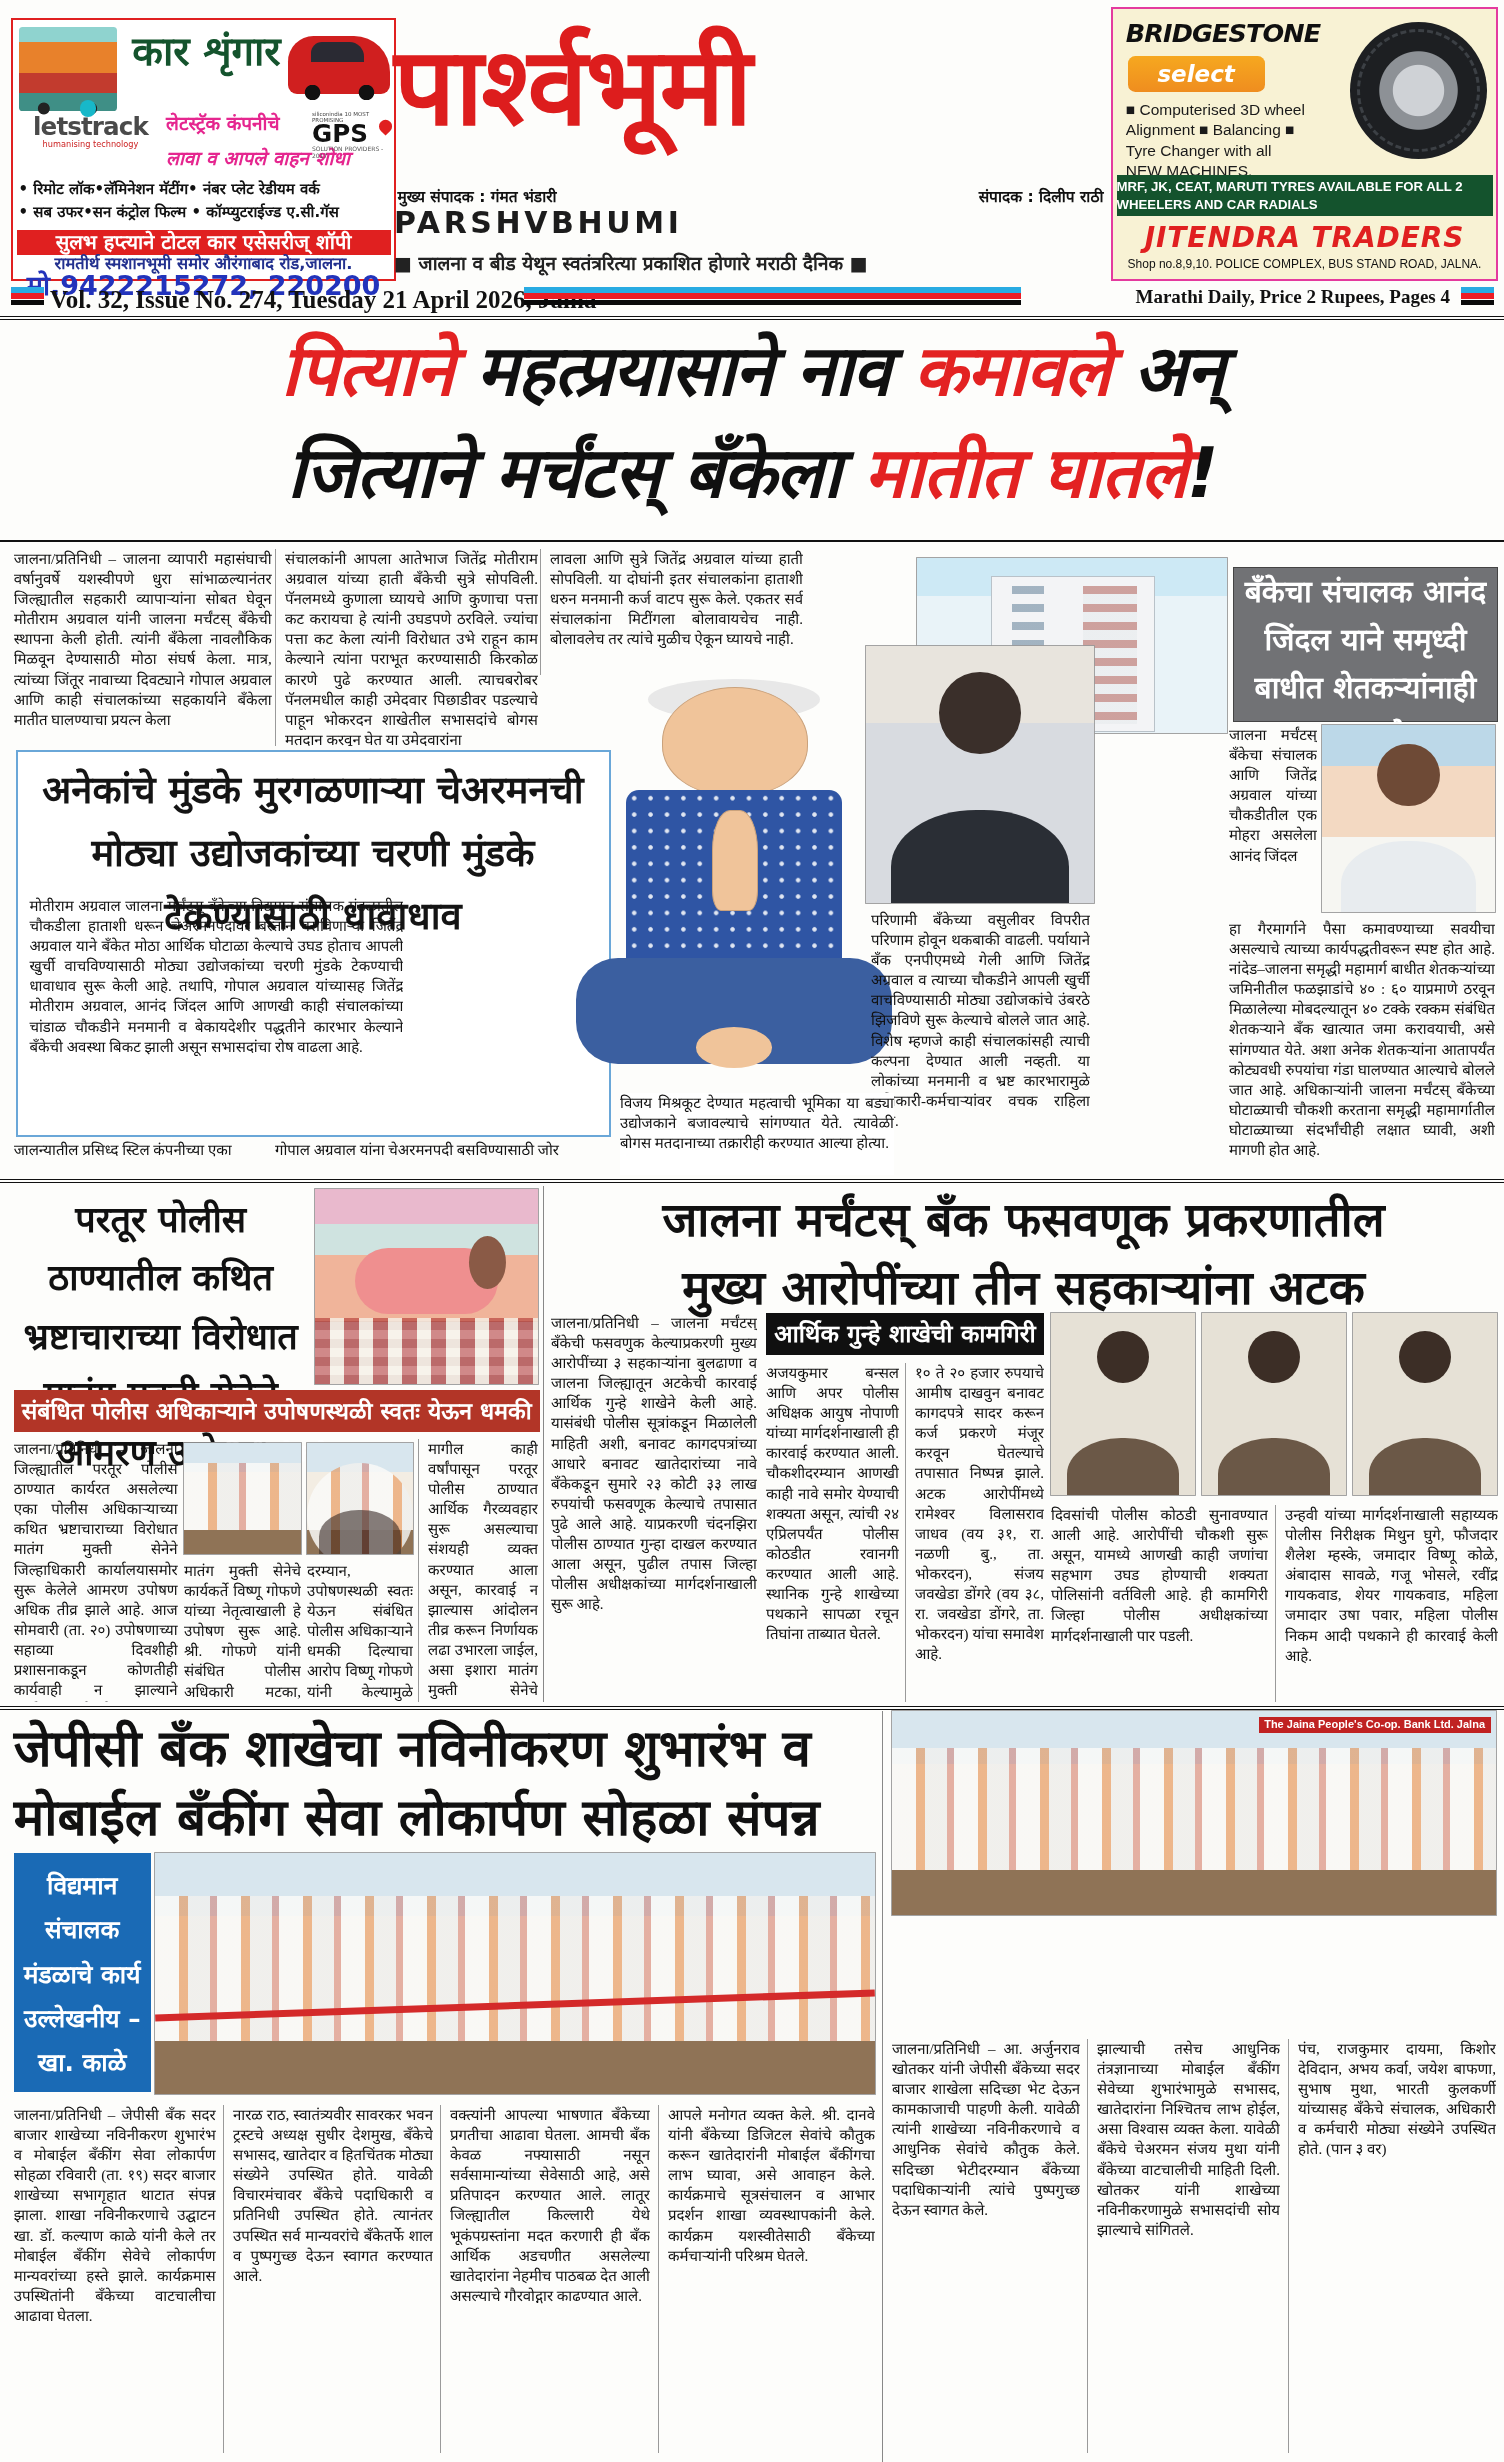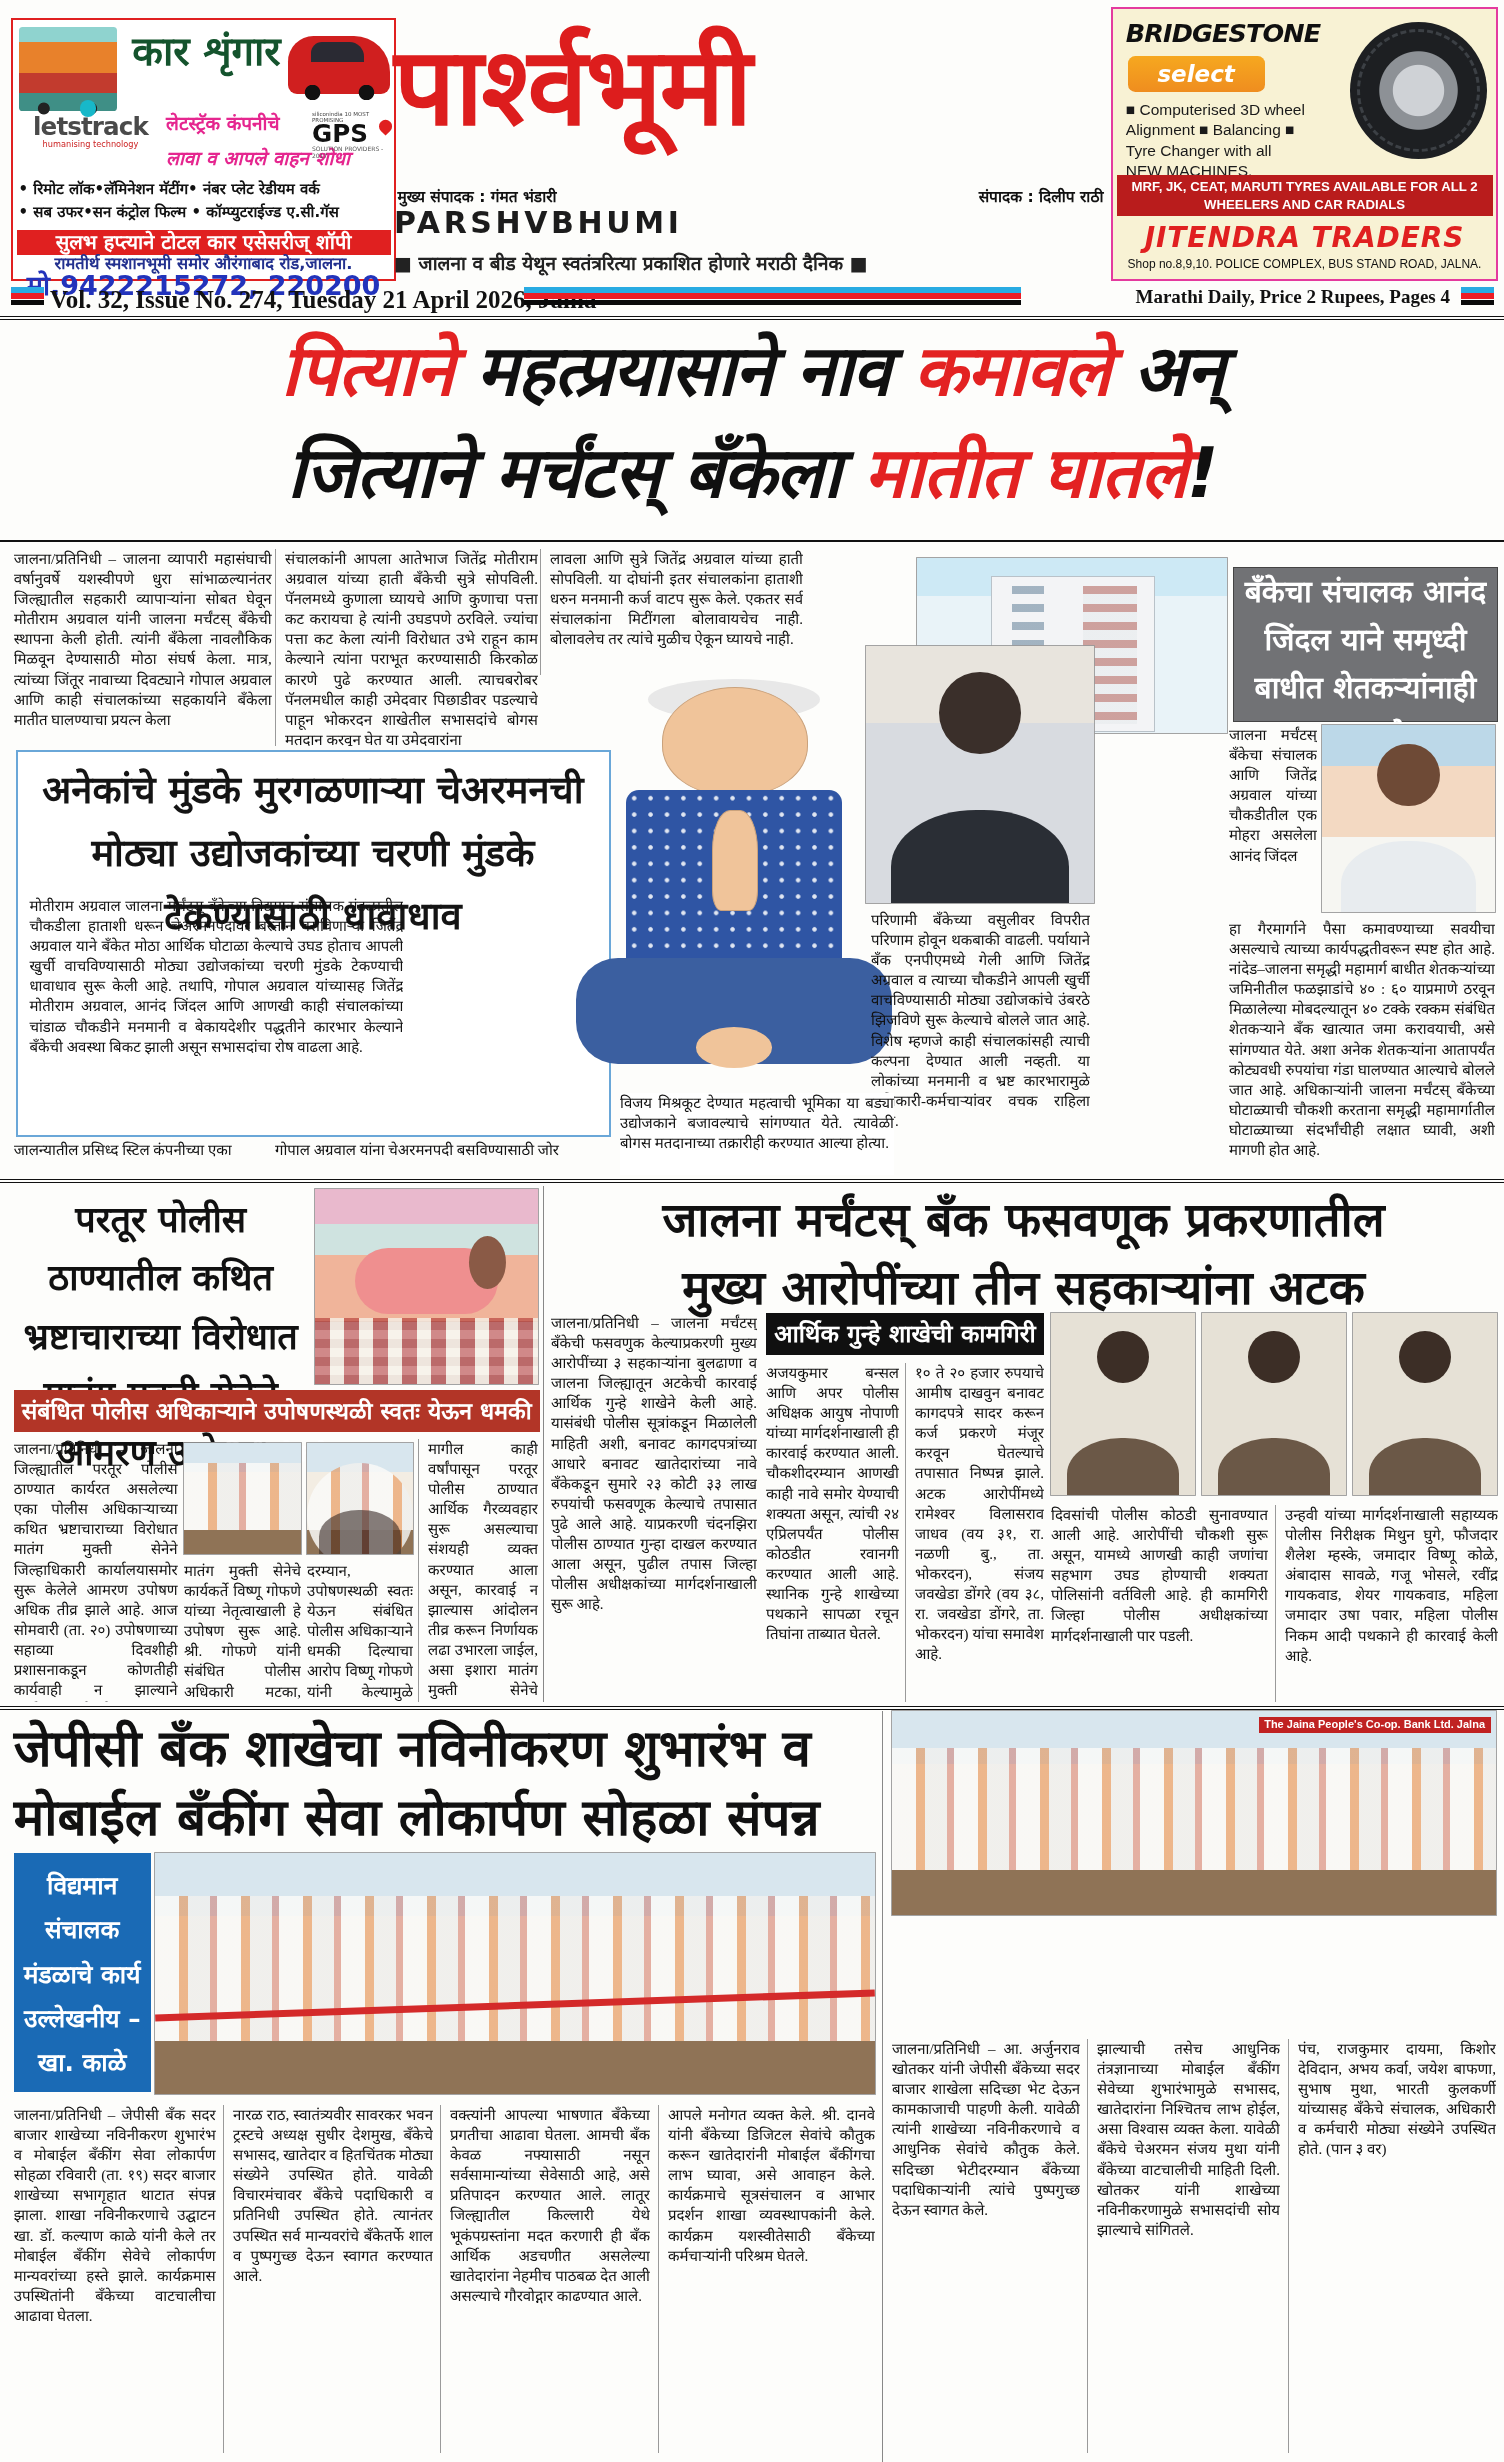--- a/index.html
+++ b/index.html
@@ -46,21 +46,21 @@
   .mast .tag{position:absolute;top:244px;left:0;width:100%;font-weight:bold;font-size:19px;color:#222;}
 
   .adR{left:1111px;top:7.3px;width:383px;height:270px;border:2.7px solid #e43a9e;background:#f8f2d4;}
   .bstone{position:absolute;left:12.8px;top:9px;font-family:"DejaVu Sans",sans-serif;font-weight:bold;font-style:italic;font-size:25.5px;color:#101010;letter-spacing:-0.9px;}
   .select{position:absolute;left:14.6px;top:47px;width:137px;height:36px;background:linear-gradient(180deg,#f6a81f,#ef8d1f);border-radius:7.3px;
           color:#fff;font-family:"DejaVu Sans",sans-serif;font-weight:bold;font-style:italic;font-size:23px;text-align:center;line-height:36px;}
   .feat{position:absolute;left:12.8px;top:91px;width:182px;font-family:"Liberation Sans",sans-serif;font-size:15.5px;line-height:1.3;color:#1a1a1a;}
   .tire{position:absolute;right:9px;top:12.8px;width:137px;height:137px;border-radius:50%;
         background:radial-gradient(circle,#cfd2d6 0 26%,#8d9196 27% 40%,#1d1f22 41% 100%);}
   .tire::after{content:"";position:absolute;inset:7.3px;border-radius:50%;border:3.6px dashed #3c4045;}
-  .adR .pband{position:absolute;left:3.6px;top:166px;width:376px;background:#b91c1c;color:#fff;text-align:center;
+  .adR .pband{position:absolute;left:3.6px;top:166px;width:376px;background:#14532d;color:#fff;
         font-family:"Liberation Sans",sans-serif;font-weight:bold;font-size:13.2px;line-height:1.35;padding:2.7px 0;}
   .adR .shop{position:absolute;left:0;top:212px;width:100%;text-align:center;color:#e02020;
         font-family:"DejaVu Sans",sans-serif;font-weight:bold;font-size:28px;letter-spacing:0.9px;font-style:italic;}
   .adR .saddr{position:absolute;left:0;top:248px;width:100%;text-align:center;font-family:"Liberation Sans",sans-serif;font-size:12px;color:#111;}
 
   
   .dl-l{left:50px;top:286px;font-size:25px;font-weight:600;}
   .dl-r{right:55px;top:286px;font-size:19px;font-weight:600;}
   .bars{position:absolute;height:20px;top:287px;}
   .bars i{display:block;height:5.5px;margin-bottom:0.9px;}

